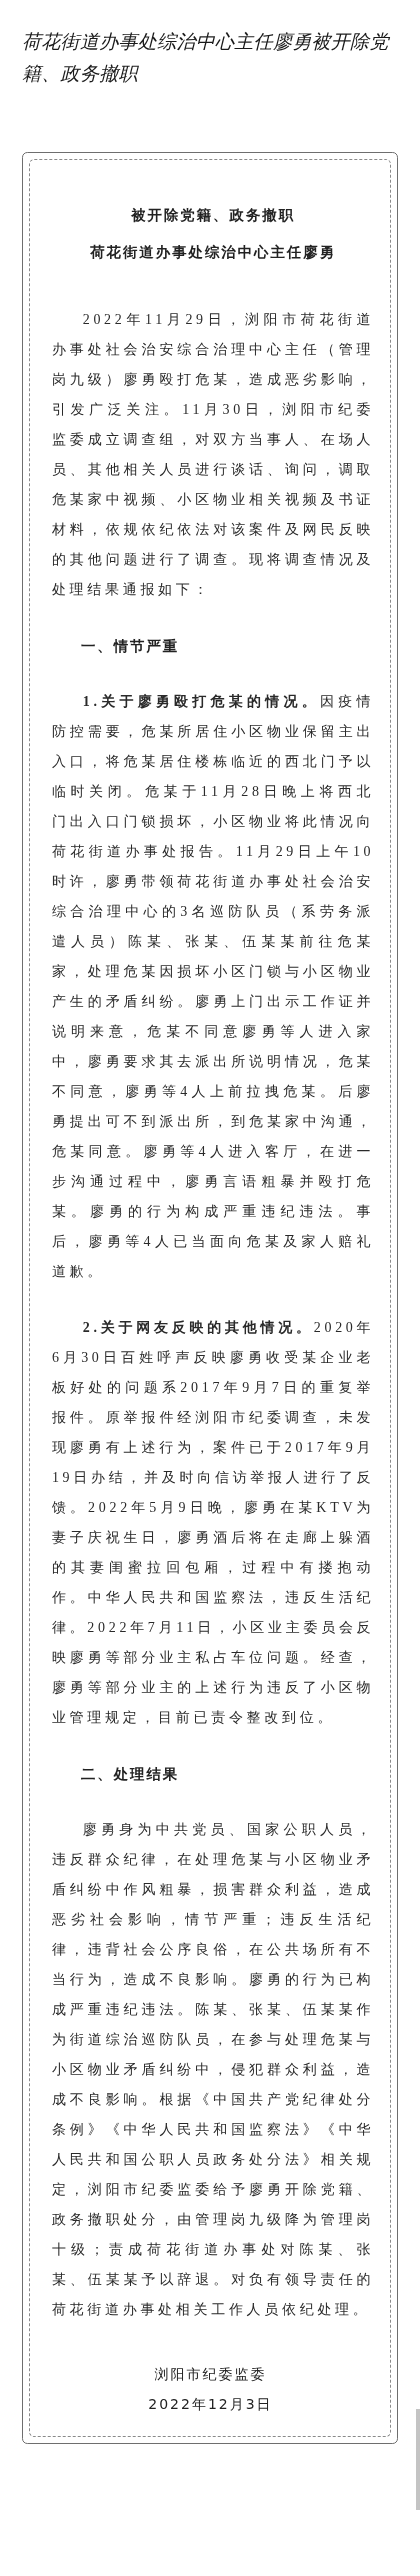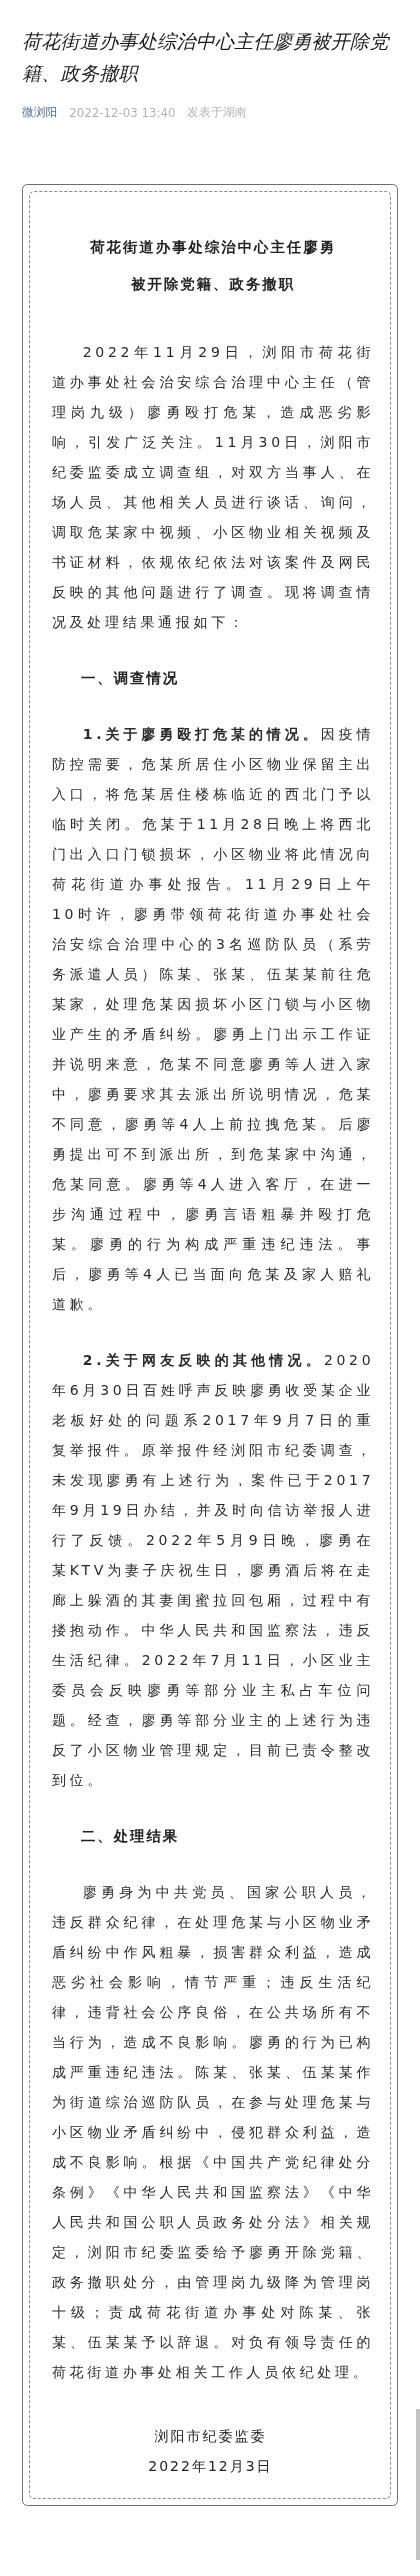--- a/index.html
+++ b/index.html
@@ -5,51 +5,46 @@
   html, body { margin: 0; padding: 0; background: #ffffff; }
   body { width: 420px; font-family: "DejaVu Sans", "Liberation Sans", sans-serif; color: #222; position: relative; }
   .header { padding: 26px 22px 0 22px; }
   .article-title { font-size: 19px; line-height: 31.5px; font-weight: 500; color: #1a1a1a; margin: 0; letter-spacing: 0.3px; font-style: italic; }
   .meta { margin-top: 15.8px; font-size: 11.8px; color: #b2b2b2; display: flex; gap: 11.8px; align-items: center; }
   .meta .author { color: #576b95; }
   .card-wrap { margin: 63px 22px 0 22px; border: 1px solid #6e6e6e; border-radius: 5.3px; padding: 5.9px; }
   .card { border: 1px dashed #8a8a8a; border-radius: 5.3px; padding: 37px 15.8px 17px 22px; }
   .doc-title { text-align: center; font-weight: bold; font-size: 14.4px; line-height: 37px; letter-spacing: 2px; color: #222; }
   .para { font-size: 14px; line-height: 30px; letter-spacing: 3.7px; color: #2a2a2a; text-align: justify; margin: 0; }
-  .indent { text-indent: 2.2em; }
+  .indent { text-indent: 2.2em; font-family: Liberation Serif, serif; }
   .spacer-big { height: 34px; }
   .spacer { height: 26px; }
   .section-h { font-size: 14.4px; font-weight: bold; line-height: 30px; padding-left: 29px; letter-spacing: 2px; color: #222; }
   .sub-h { font-weight: bold; }
   .sign { text-align: center; font-size: 14px; line-height: 30px; letter-spacing: 2px; padding-right: 5.3px; }
   .footer-space { height: 66px; }
   .scroll-thumb { position: absolute; right: 0; width: 3.9px; background: #c4c4c4; top: 2409px; height: 151px; }
 </style>
 </head>
 <body>
 
 <div class="header">
   <h1 class="article-title">荷花街道办事处综治中心主任廖勇被开除党籍、政务撤职</h1>
-  <div class="meta">
-    <span class="author">微浏阳</span>
-    <span>2022-12-03 13:40</span>
-    <span>发表于湖南</span>
-  </div>
 </div>
 
 <div class="card-wrap">
   <div class="card">
+    <div class="doc-title">被开除党籍、政务撤职</div>
     <div class="doc-title">荷花街道办事处综治中心主任廖勇</div>
-    <div class="doc-title">被开除党籍、政务撤职</div>
     <div class="spacer-big"></div>
 
     <p class="para indent">2022年11月29日，浏阳市荷花街道办事处社会治安综合治理中心主任（管理岗九级）廖勇殴打危某，造成恶劣影响，引发广泛关注。11月30日，浏阳市纪委监委成立调查组，对双方当事人、在场人员、其他相关人员进行谈话、询问，调取危某家中视频、小区物业相关视频及书证材料，依规依纪依法对该案件及网民反映的其他问题进行了调查。现将调查情况及处理结果通报如下：</p>
     <div class="spacer"></div>
 
-    <div class="section-h">一、调查情况</div>
+    <div class="section-h">一、情节严重</div>
     <div class="spacer"></div>
 
     <p class="para indent"><span class="sub-h">1.关于廖勇殴打危某的情况。</span><span>因疫情防控需要，危某所居住小区物业保留主出入口，将危某居住楼栋临近的西北门予以临时关闭。危某于11月28日晚上将西北门出入口门锁损坏，小区物业将此情况向荷花街道办事处报告。11月29日上午10时许，廖勇带领荷花街道办事处社会治安综合治理中心的3名巡防队员（系劳务派遣人员）陈某、张某、伍某某前往危某家，处理危某因损坏小区门锁与小区物业产生的矛盾纠纷。廖勇上门出示工作证并说明来意，危某不同意廖勇等人进入家中，廖勇要求其去派出所说明情况，危某不同意，廖勇等4人上前拉拽危某。后廖勇提出可不到派出所，到危某家中沟通，危某同意。廖勇等4人进入客厅，在进一步沟通过程中，廖勇言语粗暴并殴打危某。廖勇的行为构成严重违纪违法。事后，廖勇等4人已当面向危某及家人赔礼道歉。</span></p>
     <div class="spacer"></div>
 
     <p class="para indent"><span class="sub-h">2.关于网友反映的其他情况。</span><span>2020年6月30日百姓呼声反映廖勇收受某企业老板好处的问题系2017年9月7日的重复举报件。原举报件经浏阳市纪委调查，未发现廖勇有上述行为，案件已于2017年9月19日办结，并及时向信访举报人进行了反馈。2022年5月9日晚，廖勇在某KTV为妻子庆祝生日，廖勇酒后将在走廊上躲酒的其妻闺蜜拉回包厢，过程中有搂抱动作。中华人民共和国监察法，违反生活纪律。2022年7月11日，小区业主委员会反映廖勇等部分业主私占车位问题。经查，廖勇等部分业主的上述行为违反了小区物业管理规定，目前已责令整改到位。</span></p>
     <div class="spacer"></div>
 
     <div class="section-h">二、处理结果</div>
     <div class="spacer"></div>

